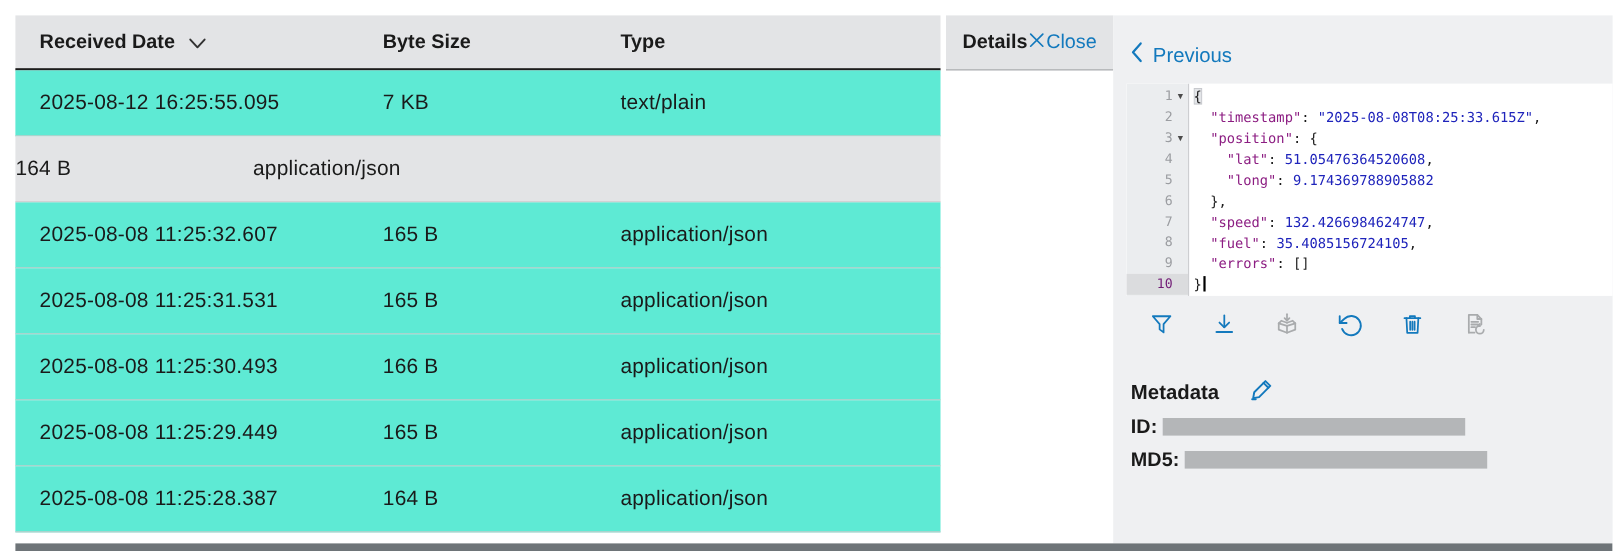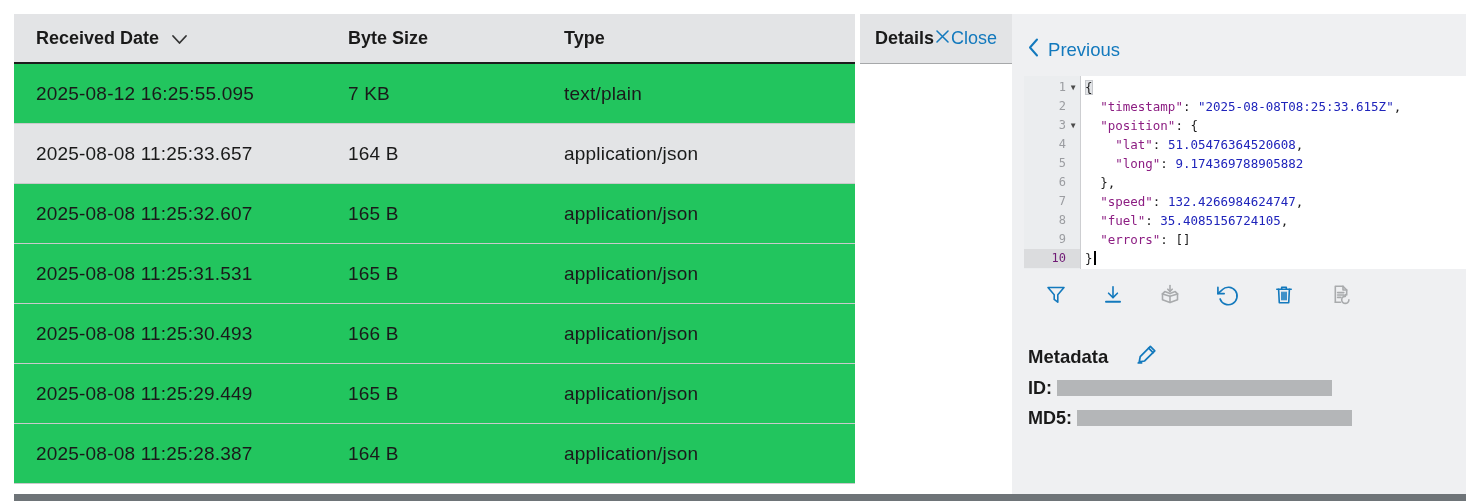--- a/index.html
+++ b/index.html
@@ -15,21 +15,21 @@
   .stage{position:relative;width:1466px;height:501px}
 
   
   .table-panel{position:absolute;left:14px;top:14px;width:841px}
   .thead{display:flex;height:50px;background:var(--head-gray);
     border-bottom:2px solid #1c1c1c;align-items:center;font-weight:bold;font-size:18px}
   .c1{width:334px;padding-left:22px;display:flex;align-items:center;gap:12px}
   .c2{width:216px}
   .c3{flex:1}
   .trow{display:flex;height:60px;align-items:center;font-size:19px;
-    letter-spacing:.2px;border-bottom:1px solid #c9cacb;background:#22c55e;cursor:pointer}
+    letter-spacing:.2px;border-bottom:1px solid #c9cacb;background:#5eead4;cursor:pointer}
   .trow.selected{background:var(--head-gray)}
   .sort-icon{display:inline-flex;color:#333;margin-top:3px}
 
   
   .details-panel{position:absolute;left:860px;top:14px;width:494px;height:480px;
     display:flex;flex-direction:row}
   .d-header{height:50px;background:var(--head-gray);border-bottom:1px solid #a6a8aa;
     display:flex;align-items:center;justify-content:space-between;padding:0 15px;flex:none}
   .d-title{font-weight:bold;font-size:18px}
   .link-btn{display:inline-flex;align-items:center;gap:0;color:var(--accent);
@@ -99,21 +99,20 @@
         <span>Type</span>
       </div>
     </div>
     <div id="tbody">
         <div class="trow">
           <div class="c1">2025-08-12 16:25:55.095</div>
           <div class="c2">7 KB</div>
           <div class="c3">text/plain</div>
         </div>
         <div class="trow selected">
-          <div class="c1">2025-08-08 11:25:33.657</div>
           <div class="c2">164 B</div>
           <div class="c3">application/json</div>
         </div>
         <div class="trow">
           <div class="c1">2025-08-08 11:25:32.607</div>
           <div class="c2">165 B</div>
           <div class="c3">application/json</div>
         </div>
         <div class="trow">
           <div class="c1">2025-08-08 11:25:31.531</div>

